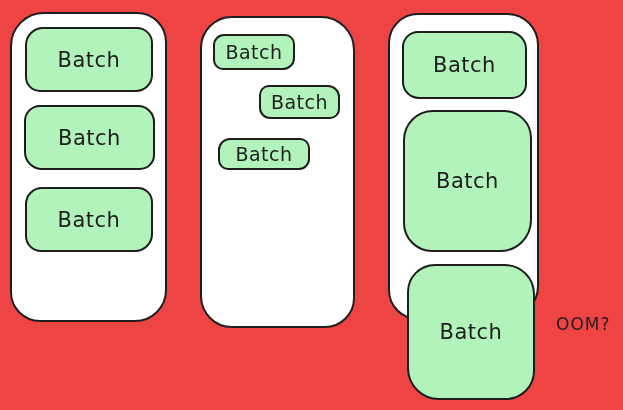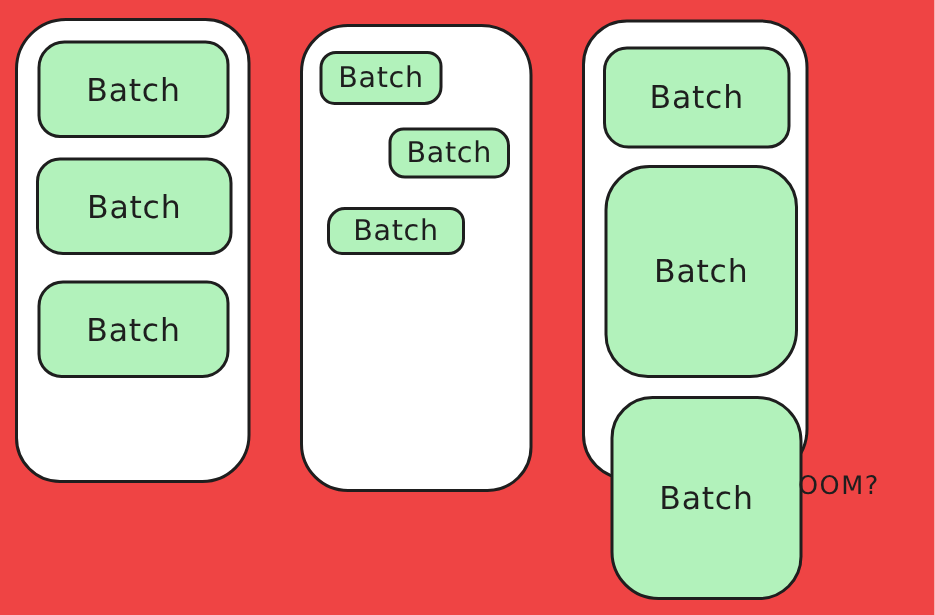--- a/index.html
+++ b/index.html
@@ -48,21 +48,21 @@
   #c2b3 { left: 16px; top: 120px; width: 92px; height: 32px; border-radius: 12px 10px 11px 10px; font-size: 19px; }
 
   
   #c3b1 { left: 12px; top: 16px;  width: 125px; height: 68px;  border-radius: 16px 18px 15px 17px; }
   #c3b2 { left: 13px; top: 95px;  width: 129px; height: 142px; border-radius: 30px 28px 32px 29px; }
   #c3b3 { left: 17px; top: 249px; width: 128px; height: 136px; border-radius: 28px 30px 29px 32px; }
 
   
   .oom {
     position: absolute;
-    left: 532px;
+    left: 556px;
     top: 314px;
     font-size: 17px;
     letter-spacing: 1px;
     color: #1e1e1e;
     white-space: nowrap;
   }
 </style>
 </head>
 <body>
 

